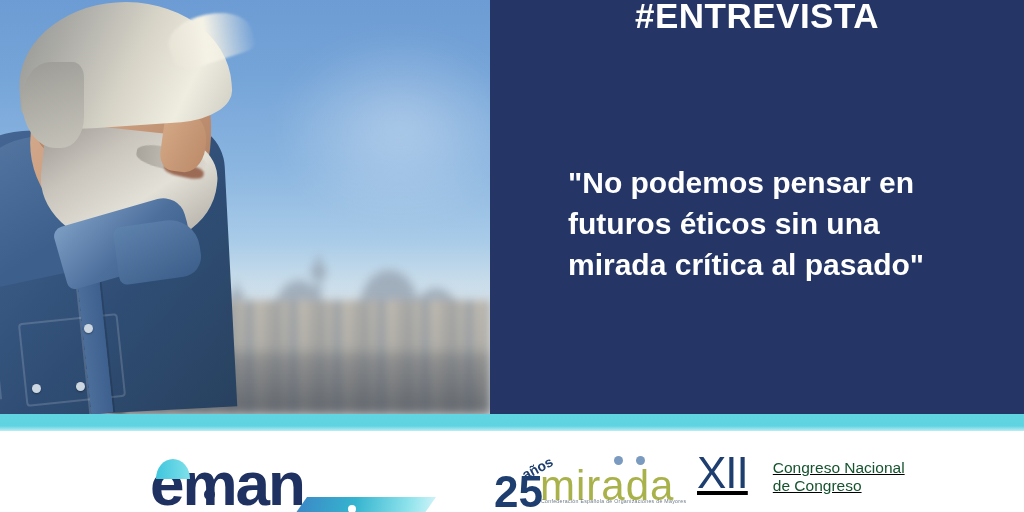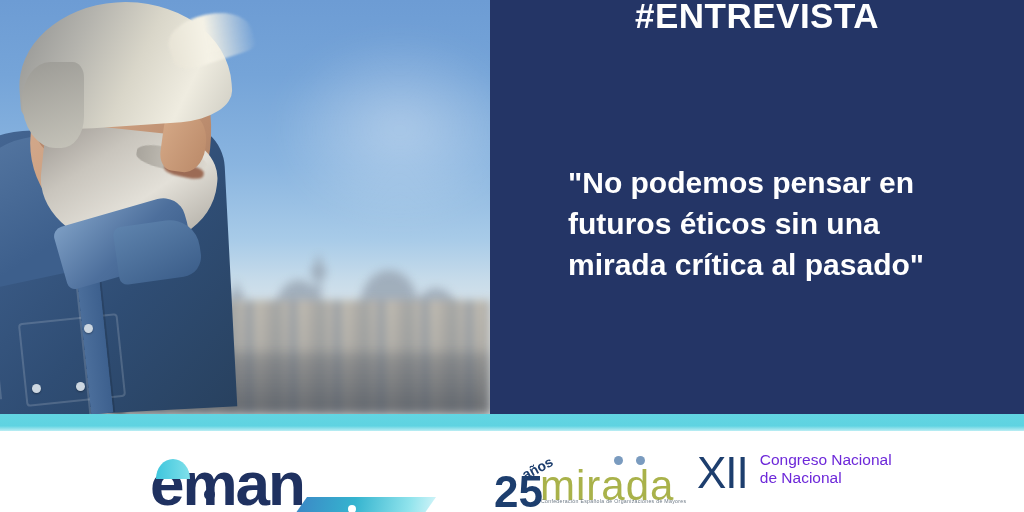--- a/index.html
+++ b/index.html
@@ -494,32 +494,33 @@
     letter-spacing: 0.3px;
     white-space: nowrap;
   }
 
   
   .congreso-logo {
     position: absolute;
     left: 697px;
     top: 20px;
     display: flex;
-    align-items: flex-start;
-    gap: 12px;
+    align-items: flex-end;
+    gap: 25px;
+    text-decoration: underline;
   }
   .xii {
     font-size: 44px;
     color: #1d3e6e;
     line-height: 1;
     letter-spacing: -1px;
   }
   .congreso-lines {
     font-size: 15.5px;
-    color: #6d28d9;
+    color: #14532d;
     line-height: 1.16;
     white-space: nowrap;
   }
 </style>
 </head>
 <body>
 
 <div class="card">
 
   <div class="photo-pane">
@@ -589,18 +590,18 @@
       <div class="ceoma-word">mirada</div>
       <div class="ceoma-umlaut" style="left:120px; top:8px;"></div>
       <div class="ceoma-umlaut" style="left:142px; top:8px;"></div>
       <div class="ceoma-sub">Confederación Española de Organizaciones de Mayores</div>
     </div>
 
     <div class="congreso-logo">
       <div class="xii">XII</div>
       <div class="congreso-lines">
         <div>Congreso Nacional</div>
-        <div>de Nacional</div>
+        <div>de Congreso</div>
       </div>
     </div>
 
   </div>
 </div>
 
 </body></html>

